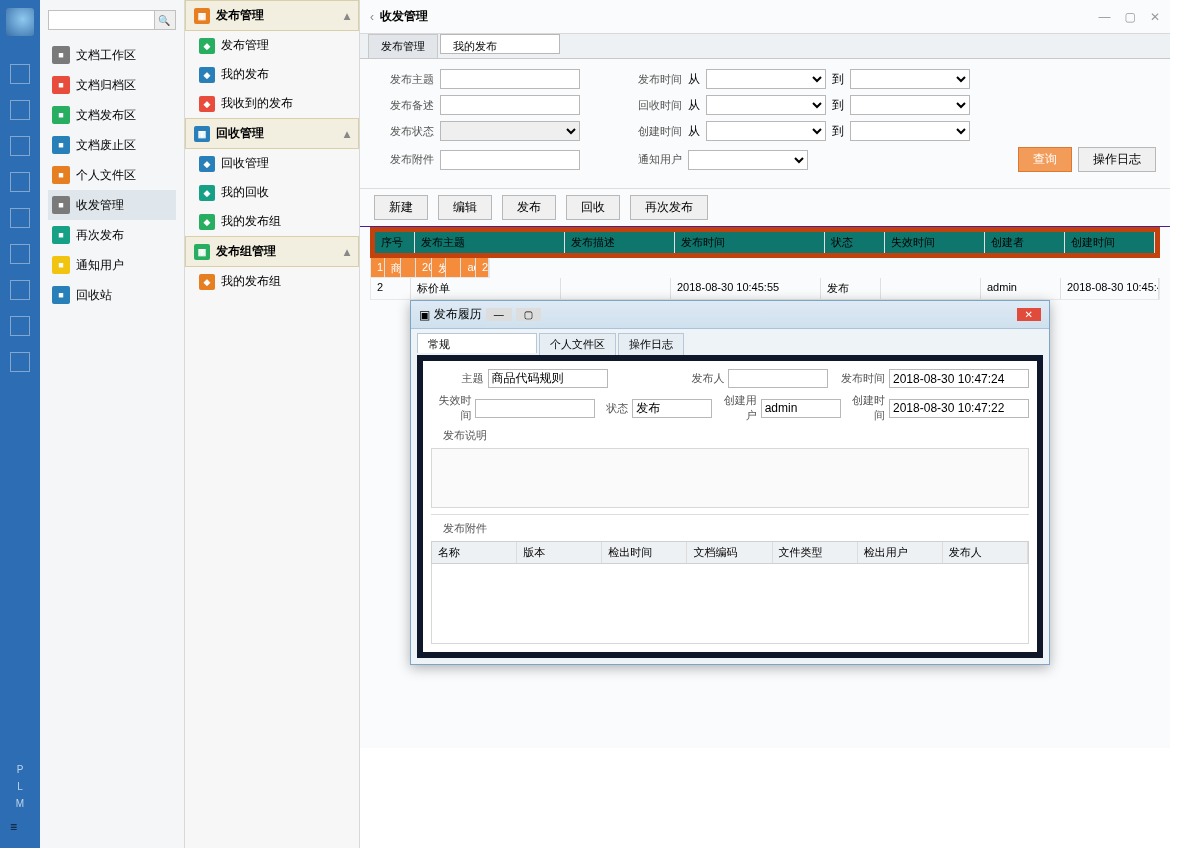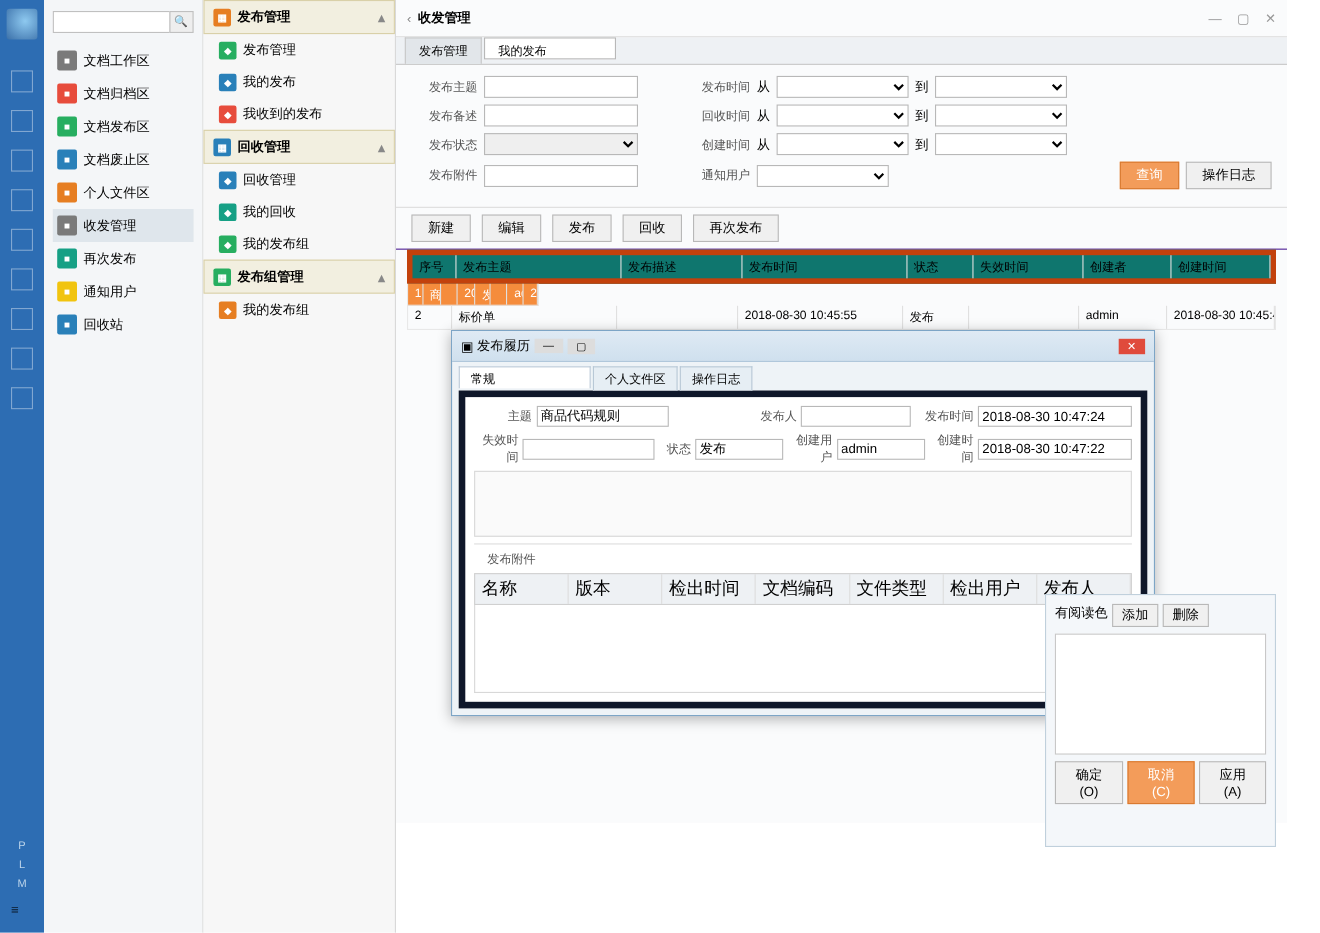--- a/index.html
+++ b/index.html
@@ -51,21 +51,21 @@
 .dlg-title .min{margin-left:4px;background:#ddd;padding:1px 8px;font-size:10px}
 .dlg-tabs{display:flex;padding:4px 6px 0}
 .dlg-tab{padding:3px 10px;border:1px solid #b8c8d6;border-bottom:none;background:#e6eef4;font-size:11px;margin-right:2px}
 .dlg-tab.sel{background:#fff}
 .dlg-body{background:#fff;margin:0 6px 6px;border:6px solid #0f172a;padding:8px}
 .dlg-row{display:flex;align-items:center;margin-bottom:5px;gap:4px}
 .dlg-lbl{width:56px;text-align:right;color:#555;font-size:11px}
 .dlg-inp{height:19px;border:1px solid #b8b8b8;padding:0 3px}
 .dlg-sect{border-top:1px solid #ddd;margin-top:6px;padding-top:6px}
 .dlg-grid-h{display:flex;background:#eef1f4;border:1px solid #d0d0d0}
-.dlg-grid-h>div{padding:3px 6px;font-size:16px;border-right:1px solid #ddd;flex:1}
+.dlg-grid-h>div{padding:3px 6px;font-size:11px;border-right:1px solid #ddd;flex:1}
 .overlay{position:absolute;left:370px;top:555px;width:500px;background:#e8f2fb;padding:24px 28px;box-shadow:0 4px 20px rgba(0,0,0,.25);color:#0b5cc4;font-size:22px;line-height:1.5;font-weight:500}
 .side-panel{position:absolute;right:40px;top:540px;width:210px;height:230px;background:#f4f7fa;border:1px solid #c0d0dc;padding:8px}
 .side-panel .sp-row{display:flex;gap:4px;margin-bottom:6px}
 .side-panel .sp-area{height:110px;border:1px solid #c8c8c8;background:#fff;margin-bottom:6px}
 </style>
 </head>
 <body>
 
 <div class="app">
 
@@ -305,46 +305,36 @@
       <div class="dlg-row">
         <span class="dlg-lbl">失效时间</span>
         <input class="dlg-inp" style="width: 120px;">
         <span class="dlg-lbl" style="width:40px">状态</span>
         <input class="dlg-inp" style="width: 80px;" value="发布">
         <span class="dlg-lbl">创建用户</span>
         <input class="dlg-inp" style="width: 80px;" value="admin">
         <span class="dlg-lbl">创建时间</span>
         <input class="dlg-inp" style="width: 140px;" value="2018-08-30 10:47:22">
       </div>
+      <div class="dlg-row">
+        <span class="dlg-lbl">发布说明</span>
+      </div>
       <div style="height:60px;border:1px solid #d8d8d8;background:#fafafa"></div>
       <div class="dlg-sect">
         <div class="dlg-row">
           <span class="dlg-lbl">发布附件</span>
         </div>
         <div class="dlg-grid-h">
           <div>名称</div>
           <div>版本</div>
           <div>检出时间</div>
           <div>文档编码</div>
           <div>文件类型</div>
           <div>检出用户</div>
           <div>发布人</div>
         </div>
         <div style="height:80px;border:1px solid #d8d8d8;border-top:none;background:#fff"></div>
       </div>
     </div>
   </div>
 
-  <div class="side-panel">
-    <div class="sp-row">
-      <span>有阅读色</span>
-      <button class="btn" style="padding:1px 8px">添加</button>
-      <button class="btn" style="padding:1px 8px">删除</button>
-    </div>
-    <div class="sp-area"></div>
-    <div style="display:flex;justify-content:flex-end;gap:4px">
-      <button class="btn">确定(O)</button>
-      <button class="btn btn-orange">取消(C)</button>
-      <button class="btn">应用(A)</button>
-    </div>
-  </div>
 
 </div>
 
 </body></html>

